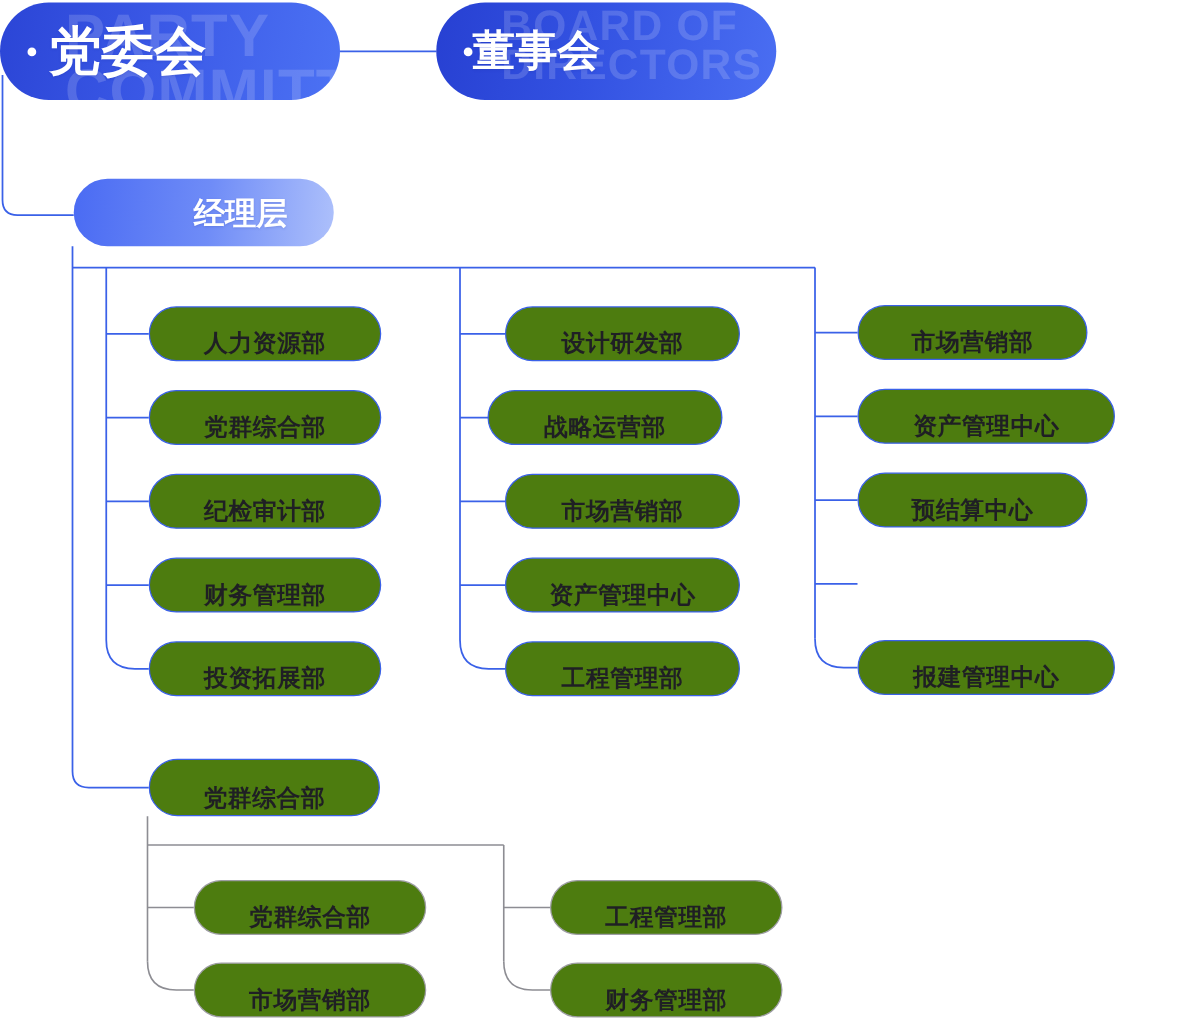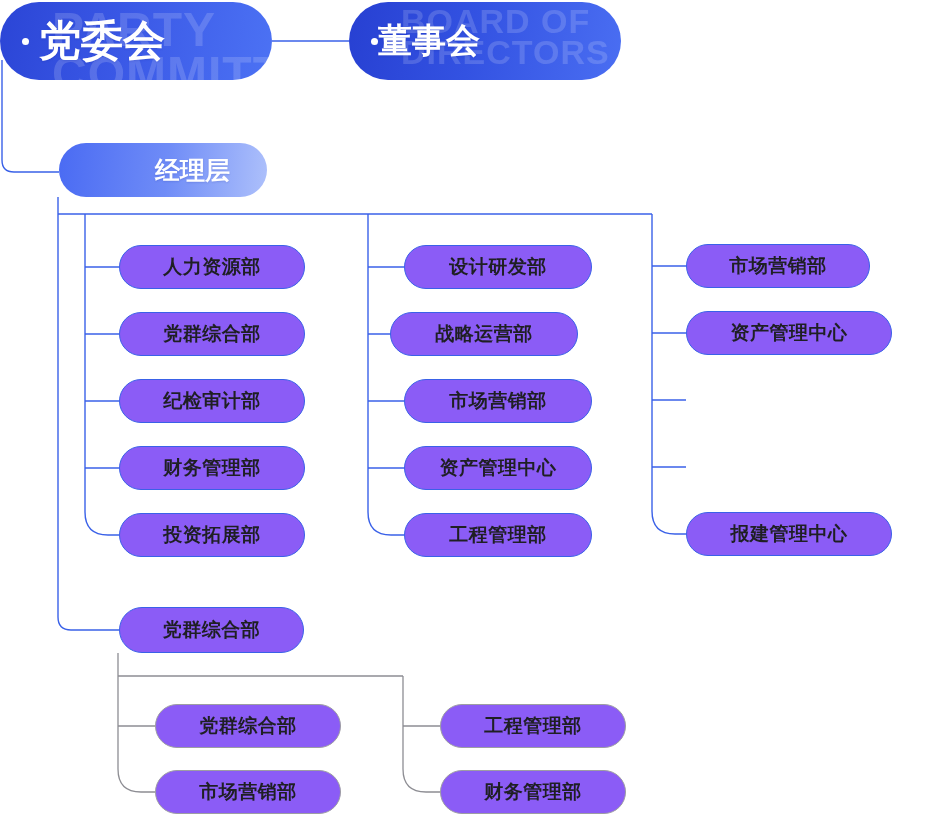--- a/index.html
+++ b/index.html
@@ -106,23 +106,23 @@
     padding-left: 48px;
   }
   #hero-manager .hero-label { font-size: 25px; margin-left: 48px; }
 
   
   .node {
     position: absolute;
     box-sizing: border-box;
     height: 44px;
     border-radius: 999px;
-    background: #8b5cf6;
+    background: #4d7c0f;
     display: flex;
-    align-items: center;
+    align-items: flex-end;
     justify-content: center;
     white-space: nowrap;
   }
   .node .node-label {
     font-size: 19px;
     font-weight: 700;
     letter-spacing: 0.5px;
     color: #1f1f24;
   }
   .node.blue  { border: 1.6px solid #3a61e8; }
@@ -226,20 +226,23 @@
   <div class="node blue" style="left:404px; top:513px; width:188px;">
     <span class="node-label">工程管理部</span>
   </div>
 
   <div class="node blue" style="left:686px; top:244px; width:184px;">
     <span class="node-label">市场营销部</span>
   </div>
   <div class="node blue" style="left:686px; top:311px; width:206px;">
     <span class="node-label">资产管理中心</span>
   </div>
+  <div class="node blue" style="left:686px; top:378px; width:184px;">
+    <span class="node-label">预结算中心</span>
+  </div>
   <div class="node blue" style="left:686px; top:512px; width:206px;">
     <span class="node-label">报建管理中心</span>
   </div>
 
   <div class="node blue project" style="left:119px; top:607px; width:185px;">
     <span class="node-label">党群综合部</span>
   </div>
 
   <div class="node gray" style="left:155px; top:704px; width:186px;">
     <span class="node-label">党群综合部</span>

